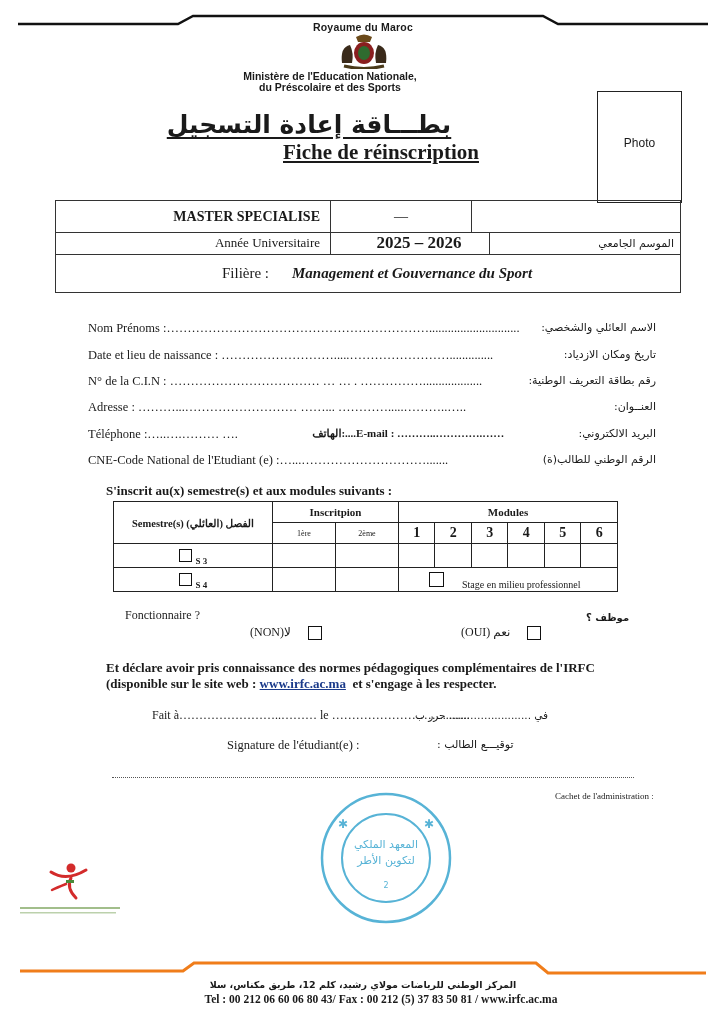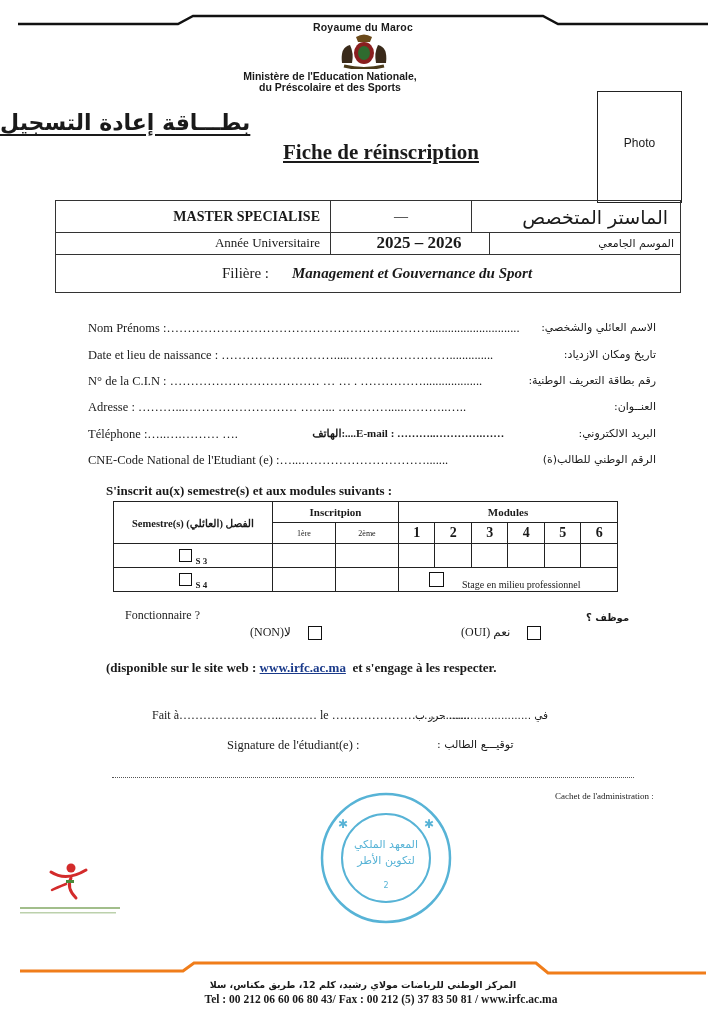--- a/index.html
+++ b/index.html
@@ -9,21 +9,21 @@
   .sans { font-family:"Liberation Sans", sans-serif; }
   .serif { font-family:"Liberation Serif", serif;margin-left:18px; }
   .rtl { direction:rtl; unicode-bidi:embed; }
 
   
   #top-line { left:18px; top:12px; width:690px; height:14px; }
   #kingdom { left:0; width:726px; top:21px; text-align:center; font-size:10.5px; font-weight:bold; letter-spacing:0.2px; }
   #emblem { left:336px; top:33px; width:56px; height:36px; }
   #ministry { left:0; width:660px; top:71px; text-align:center; font-size:10.5px; font-weight:bold; line-height:11px; }
 
-  #title-ar { left:0; width:618px; top:110px; font-size:22px; font-weight:bold; }
+  #title-ar { left:0; width:618px; top:110px; text-align:center; font-size:25px; font-weight:bold; }
   #title-ar span { text-decoration:underline; text-underline-offset:4px; }
   #title-fr { left:0; width:726px; top:140px; text-align:center; font-size:21px; font-weight:bold; }
   #title-fr span { text-decoration:underline; }
 
   #photo-box { left:597px; top:91px; width:85px; height:112px; border:1.5px solid #222; box-sizing:border-box;padding-left:32px; }
   #photo-label { position:absolute; left:0; right:0; top:44px; text-align:center; font-size:12px; }
 
   
   #prog-table { left:55px; top:200px; width:626px; height:93px; border:1.2px solid #333; box-sizing:border-box; }
   .pt-row { position:absolute; left:0; right:0; display:flex; }
@@ -84,21 +84,20 @@
 <div id="title-fr" class="abs serif"><span>Fiche de réinscription</span></div>
 
 <div id="photo-box" class="abs">
   <div id="photo-label" class="sans">Photo</div>
 </div>
 
 <div id="prog-table" class="abs">
   <div id="pt-r1" class="pt-row">
     <div class="pt-cell c1 serif" style="font-weight:bold;font-size:14px;">MASTER SPECIALISE</div>
     <div class="pt-cell c2" style="font-size:14px;">—</div>
-    <div class="pt-cell c3 rtl" style="font-size:19px;font-family:'DejaVu Sans',sans-serif;justify-content:flex-start;padding-right:12px;">الماستر المتخصص</div>
   </div>
   <div id="pt-r2" class="pt-row">
     <div class="pt-cell c1 serif" style="font-size:13px;">Année Universitaire</div>
     <div class="pt-cell c2 serif" style="font-size:17px;font-weight:bold;">2025 – 2026</div>
     <div class="pt-cell c3 rtl" style="font-size:11px;font-family:'DejaVu Sans',sans-serif;justify-content:flex-start;padding-right:6px;">الموسم الجامعي</div>
   </div>
   <div id="pt-r3" class="pt-row">
     <span class="serif" style="font-size:15px;margin-right:5px;">Filière :</span>
     <span class="serif" style="font-size:15px;font-weight:bold;font-style:italic;">Management et Gouvernance du Sport</span>
   </div>
@@ -182,20 +181,21 @@
 <div class="abs serif check-row" style="left:232px;top:625px;">
   <span>(NON)لا</span>
   <span class="chk" style="width:12px;height:12px;margin-left:14px;"></span>
 </div>
 <div class="abs serif check-row" style="left:443px;top:625px;">
   <span>(OUI) نعم</span>
   <span class="chk" style="width:12px;height:12px;margin-left:14px;"></span>
 </div>
 
 <div id="declaration" class="abs serif">
+  <div>Et déclare avoir pris connaissance des normes pédagogiques complémentaires de l'IRFC</div>
   <div><span>(disponible sur le site web : </span><a>www.irfc.ac.ma</a><span style="white-space:pre;">  et s'engage à les respecter.</span></div>
 </div>
 
 <div class="abs serif" style="left:134px;top:708px;font-size:12px;">Fait à……………………..……… le ………………………..........</div>
 <div class="abs rtl" style="left:415px;top:709px;width:175px;font-size:10.5px;font-family:'DejaVu Sans',sans-serif;text-align:left;">في ............………… حرر ب</div>
 <div class="abs serif" style="left:209px;top:738px;font-size:12.5px;">Signature de l'étudiant(e) :</div>
 <div class="abs rtl" style="left:437px;top:738px;font-size:11px;font-family:'DejaVu Sans',sans-serif;">توقيـــع الطالب :</div>
 
 <div id="dotted-line" class="abs"></div>
 <div class="abs serif" style="left:537px;top:791px;font-size:9px;">Cachet de l'administration :</div>

